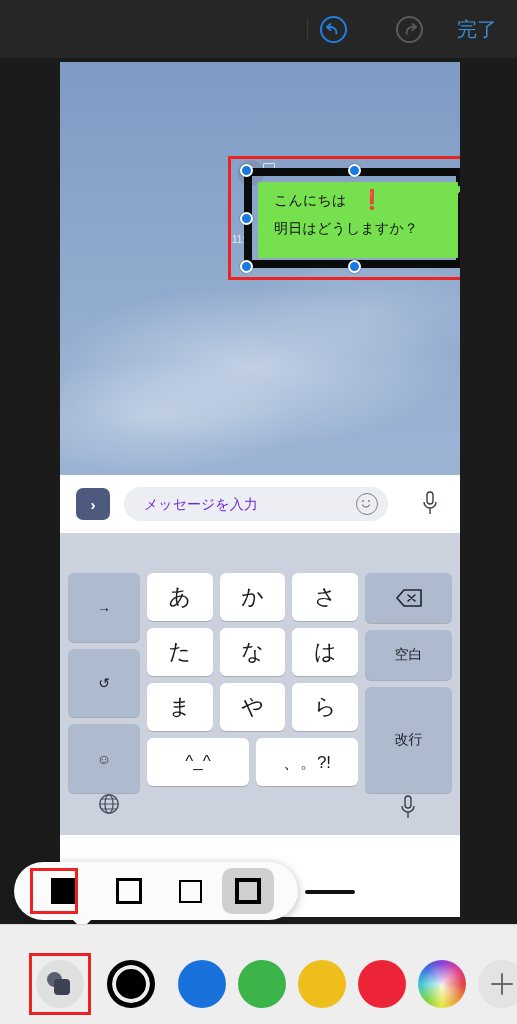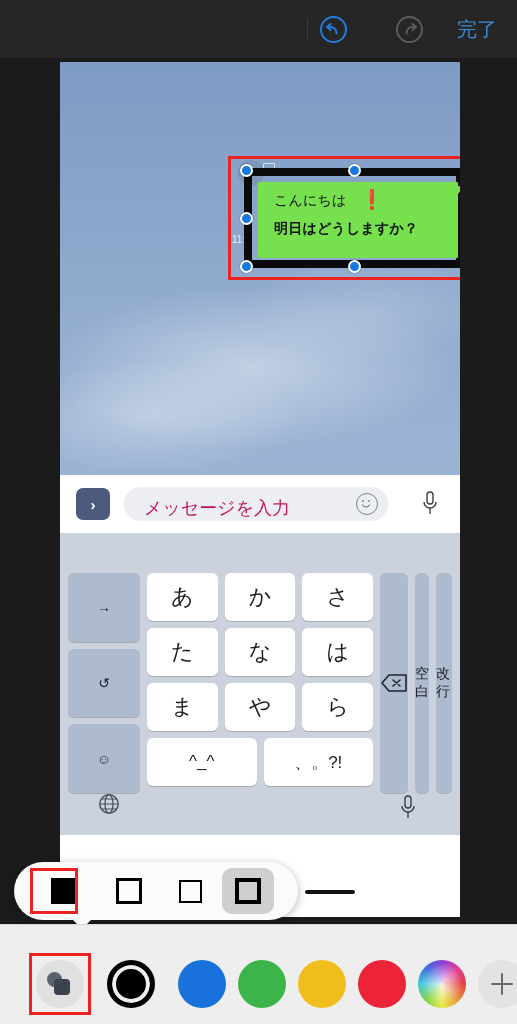--- a/index.html
+++ b/index.html
@@ -108,21 +108,21 @@
     position: absolute; left: 198px; top: 120px; width: 200px; height: 76px;
     background: #77e04f; border-radius: 1px;
   }
   .bubble::after{
     content:""; position:absolute; right:-7px; top:4px;
     border-left: 10px solid #77e04f; border-top: 0 solid transparent;
     border-bottom: 11px solid transparent; transform: skewY(-6deg);
   }
   .bubble-l1 { position:absolute; left:16px; top:10px; font-size:14px; color:#111; letter-spacing:.2px; }
   .bubble-bang { position:absolute; left:102px; top:6px; font-size:19px; color:#d81f21; font-weight:700; }
-  .bubble-l2 { position:absolute; left:16px; top:38px; font-size:14px; color:#111; letter-spacing:.2px;font-weight:bold; }
+  .bubble-l2 { position:absolute; left:16px; top:38px; font-size:14px; color:#111; letter-spacing:.2px; }
 
   
   .handle {
     position: absolute; width: 13px; height: 13px; border-radius: 50%;
     background: #1779e3; border: 2px solid #fff; box-shadow: 0 0 2px rgba(0,0,0,.45);
   }
   
   .sel-frame {
     position: absolute; left: 168px; top: 94px; width: 245px; height: 124px;
     border: 3px solid #ef2222;
@@ -132,40 +132,40 @@
   .inputrow { position: relative; height: 58px; background: #fff; }
   .ir-send {
     position:absolute; left:16px; top:13px; width:34px; height:32px;
     background:#4c5a7e; border-radius:7px; color:#fff;
     display:flex; align-items:center; justify-content:center; font-size:15px; font-weight:700;
   }
   .ir-field {
     position:absolute; left:64px; top:12px; right:72px; height:34px;
     background:#eceef3; border-radius:17px;
   }
-  .ir-ph { position:absolute; left:20px; top:9px; font-size:18px; color:#be185d; }
+  .ir-ph { position:absolute; left:20px; top:9px; font-size:14px; color:#6d28d9; }
   .ir-emoji {
     position:absolute; right:10px; top:6px; width:22px; height:22px;
     border:1.6px solid #7d8490; border-radius:50%;
   }
   .ir-mic { position:absolute; right:22px; top:16px; }
 
   
   .kb { position: relative; height: 302px; background:#cbd2dd; padding-top: 40px; }
   .key {
     flex: 1; border-radius: 6px; background:#fff;
     display:flex; align-items:center; justify-content:center;
     font-size: 22px; color:#1b1b1b; box-shadow: 0 1px 0 rgba(0,0,0,.18);
   }
   .key.fn { background:#aebacd; font-size:14px; color:#20242c; }
   .key.fn.big { font-size:14px; }
   .kb-grid { display:flex; gap:7px; }
   .col-left { width:72px; display:flex; flex-direction:column; gap:7px; }
   .col-mid { flex:1; }
-  .col-right { width:72px; display:flex; flex-direction:row; gap:7px; }
+  .col-right { width:87px; display:flex; flex-direction:column; gap:7px; }
   .mid-row { display:flex; gap:7px; margin-bottom:7px; height:48px; }
   .sub { font-size:17px; }
   .globe { position:absolute; left:38px; bottom:16px; }
   .kb-mic { position:absolute; right:44px; bottom:10px; }
 
   
   .popover {
     position: absolute; left: 14px; top: 862px; width: 284px; height: 58px;
     background: #fbfbfb; border-radius: 29px;
     box-shadow: 0 2px 10px rgba(0,0,0,.28);

